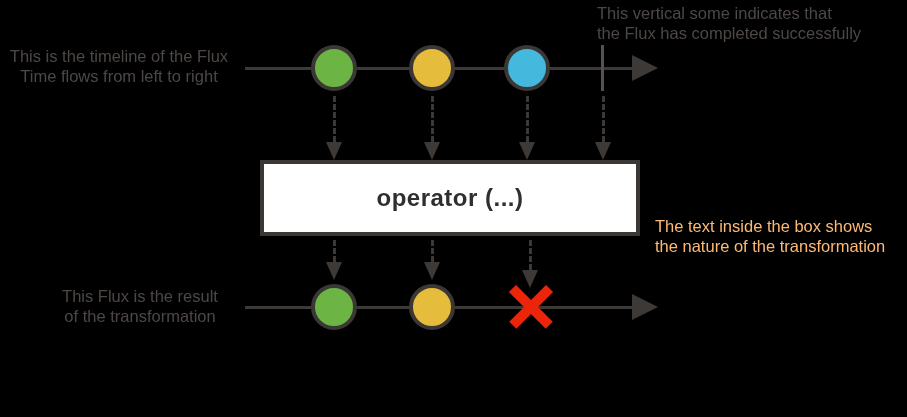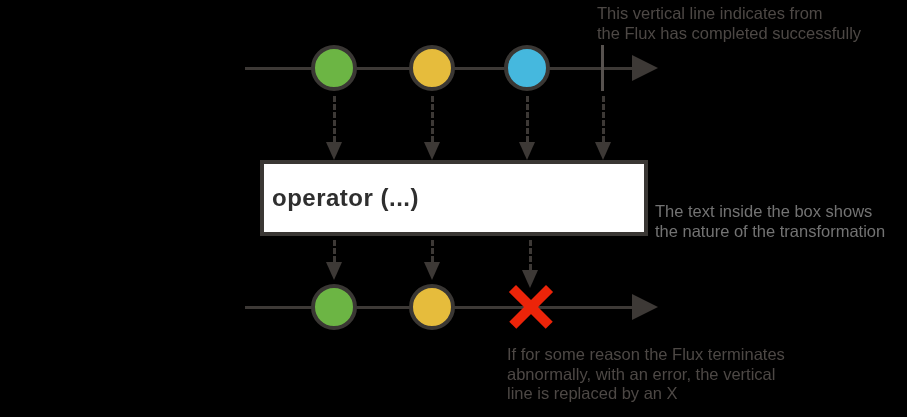--- a/index.html
+++ b/index.html
@@ -25,50 +25,51 @@
   }
   .vdash{position:absolute;width:0;border-left:3px dashed #3d3936;}
   .vline{position:absolute;width:3px;background:#57524f;}
   .marble{
     position:absolute;width:38px;height:38px;border-radius:50%;
     border:4px solid #3a3734;background:#888;
   }
   .opbox{
     position:absolute;left:260px;top:160px;width:372px;height:68px;
     background:#ffffff;border:4px solid #3a3734;
-    display:flex;align-items:center;justify-content:flex-start;padding-left:8px;
+    display:flex;align-items:center;justify-content:center;
   }
   .opbox .oplabel{
     color:#2f2f2f;font-size:24px;font-weight:bold;letter-spacing:0.5px;
   }
   .xmark{position:absolute;left:505px;top:281px;width:52px;height:52px;}
   .xbar{
     position:absolute;left:0;top:21px;width:52px;height:9.5px;background:#ec2409;
   }
   .xbar.a{transform:rotate(45deg);}
   .xbar.b{transform:rotate(-45deg);}
 </style>
 </head>
 <body>
 
 <div class="stage">
 
+  <div class="ann center" style="left: 5px; top: 47px; width: 228px; color: rgb(77, 72, 69);">This is the timeline of the Flux
+Time flows from left to right</div>
 
 
-  <div class="ann" style="left: 597px; top: 4px; color: rgb(77, 72, 69);">This vertical line indicates from
+  <div class="ann" style="left: 597px; top: 4px; color: rgb(77, 72, 69);">This vertical some indicates that
 the Flux has completed successfully</div>
 
 
-  <div class="ann" style="left: 655px; top: 202px; color: #737373;">The text inside the box shows
+  <div class="ann" style="left: 655px; top: 217px; color: #fdba74;">The text inside the box shows
 the nature of the transformation</div>
 
+  <div class="ann center" style="left: 35px; top: 287px; width: 210px; color: rgb(77, 72, 69);">This Flux is the result
+of the transformation</div>
 
-  <div class="ann" style="left: 507px; top: 345px; color: rgb(77, 72, 69);">If for some reason the Flux terminates
-abnormally, with an error, the vertical
-line is replaced by an X</div>
 
   <div class="hline" style="left: 245px; top: 67px; width: 389px; background-color: rgb(61, 57, 54);"></div>
   <div class="head-right" style="left: 632px; top: 55px; border-left-color: rgb(61, 57, 54);"></div>
   <div class="vline" style="left: 601px; top: 45px; height: 46px; background-color: rgb(87, 82, 79);"></div>
 
   <div class="marble" style="left: 311px; top: 45px; background-color: rgb(108, 181, 68); border-color: rgb(58, 55, 52);"></div>
   <div class="marble" style="left: 409px; top: 45px; background-color: rgb(230, 188, 60); border-color: rgb(58, 55, 52);"></div>
   <div class="marble" style="left: 504px; top: 45px; background-color: rgb(69, 184, 222); border-color: rgb(58, 55, 52);"></div>
 
   <div class="vdash" style="left: 332.5px; top: 96px; height: 46px; border-left-color: rgb(61, 57, 54);"></div>

